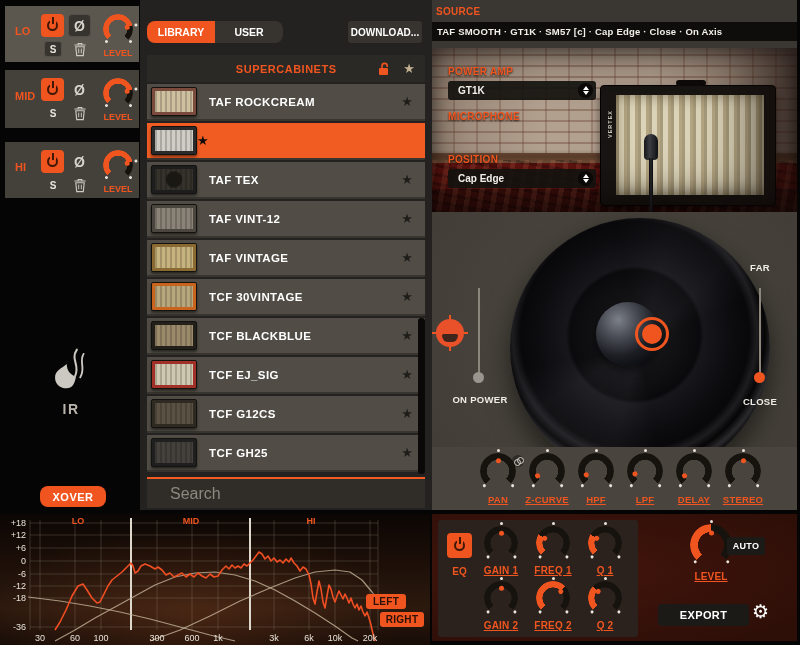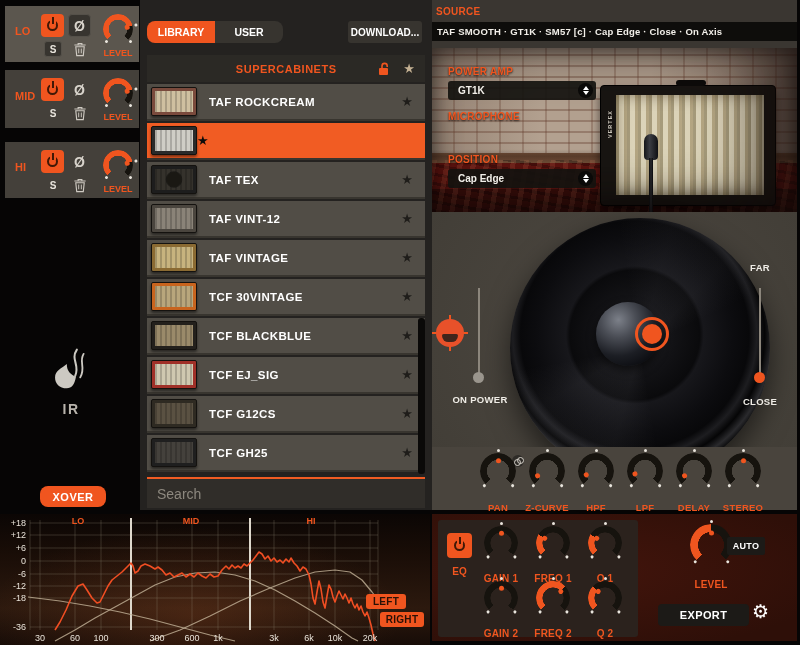--- a/index.html
+++ b/index.html
@@ -24,42 +24,42 @@
   .lvllbl{position:absolute;font-size:9px;text-align:center;width:34px;}
 
   
   .knob{position:relative;display:inline-block;}
   .ring{position:absolute;inset:0;border-radius:50%;
     -webkit-mask:radial-gradient(closest-side,transparent 61%,#000 63%);
             mask:radial-gradient(closest-side,transparent 61%,#000 63%);}
   .kdot{position:absolute;left:50%;top:50%;width:5px;height:5px;margin:-2.5px;border-radius:50%;background:var(--orange);}
   .wdot{position:absolute;left:50%;top:50%;width:3px;height:3px;margin:-1.5px;border-radius:50%;background:#e9e5dd;}
   .kblock{position:absolute;text-align:center;}
-  .kblock .klbl{display:block;margin-top:9px;font-size:9.5px;letter-spacing:.2px;}
+  .kblock .klbl{display:block;margin-top:1px;font-size:9.5px;letter-spacing:.2px;text-decoration:underline;}
 
   
   #library-col{left:140px;top:0;width:292px;height:510px;background:#242220;}
   .tabgroup{left:7px;top:21px;height:22px;border-radius:8px;overflow:hidden;display:flex;}
   .tab{width:68px;height:22px;display:flex;align-items:center;justify-content:center;color:#fff;font-weight:bold;font-size:10.5px;background:#37342f;cursor:default;}
   .tab.active{background:var(--orange);}
   .dlbtn{left:208px;top:21px;width:74px;height:22px;background:#37342f;border-radius:3px;color:#fff;font-weight:bold;font-size:10px;display:flex;align-items:center;justify-content:center;}
   .listhdr{left:7px;top:55px;width:278px;height:27px;background:#2b2925;display:flex;align-items:center;}
   .listhdr .ttl{flex:1;text-align:center;font-size:11px;letter-spacing:.5px;padding-left:48px;}
   .lockic{width:14px;margin-right:12px;}
   .starhdr{color:#c4b193;font-size:13px;margin-right:10px;}
   .cabrow{position:absolute;left:7px;width:278px;height:37px;background:#514d46;border-bottom:2px solid #38352f;display:flex;align-items:center;}
   .cabrow.sel{background:#f15c23;}
   .cabrow .thumb{position:relative;width:46px;height:29px;margin-left:4px;border-radius:2px;border:1px solid #14120f;padding:3px;box-shadow:0 2px 3px rgba(0,0,0,.5);}
   .cabrow .grille{display:block;width:100%;height:100%;background-image:repeating-linear-gradient(90deg,rgba(0,0,0,.18) 0 2px,transparent 2px 5px);}
   .cabrow .grille.round{background-image:radial-gradient(circle at 50% 50%,#1a1813 0 32%,rgba(0,0,0,.4) 36%,transparent 40%),repeating-linear-gradient(90deg,rgba(0,0,0,.18) 0 2px,transparent 2px 5px);}
   .cabrow .nm{flex:1;margin-left:12px;color:#fff;font-weight:bold;font-size:11.5px;letter-spacing:.4px;}
   .cabrow .st{color:#1f1d1a;font-size:13px;margin-right:12px;}
   .cabrow.sel .st{color:#0c0b0a;}
   #searchwrap{left:7px;top:477px;width:278px;height:31px;background:#302d29;border-top:2px solid #f15c23;display:flex;align-items:center;}
-  #search-input{background:transparent;border:none;outline:none;color:#5eead4;font-size:14px;margin-left:8px;width:240px;}
+  #search-input{background:transparent;border:none;outline:none;color:#5eead4;font-size:16px;margin-left:21px;width:240px;}
   #search-input::placeholder{color:#8d887f;}
   #scrollthumb{left:278px;top:318px;width:7px;height:156px;background:#0a0908;border-radius:3px;}
 
   
   #source-sec{left:432px;top:0;width:365px;height:48px;background:#3a3631;}
   #source-bar{left:0;top:22px;width:365px;height:19px;background:#0e0d0b;color:#f2efe9;font-weight:bold;font-size:9.5px;display:flex;align-items:center;padding-left:5px;letter-spacing:.2px;}
 
   #cab-panel{left:432px;top:48px;width:365px;height:164px;overflow:hidden;
     background:
       linear-gradient(180deg, rgba(0,0,0,0) 0 62%, rgba(30,12,8,.25) 66%, rgba(0,0,0,0) 70%),

